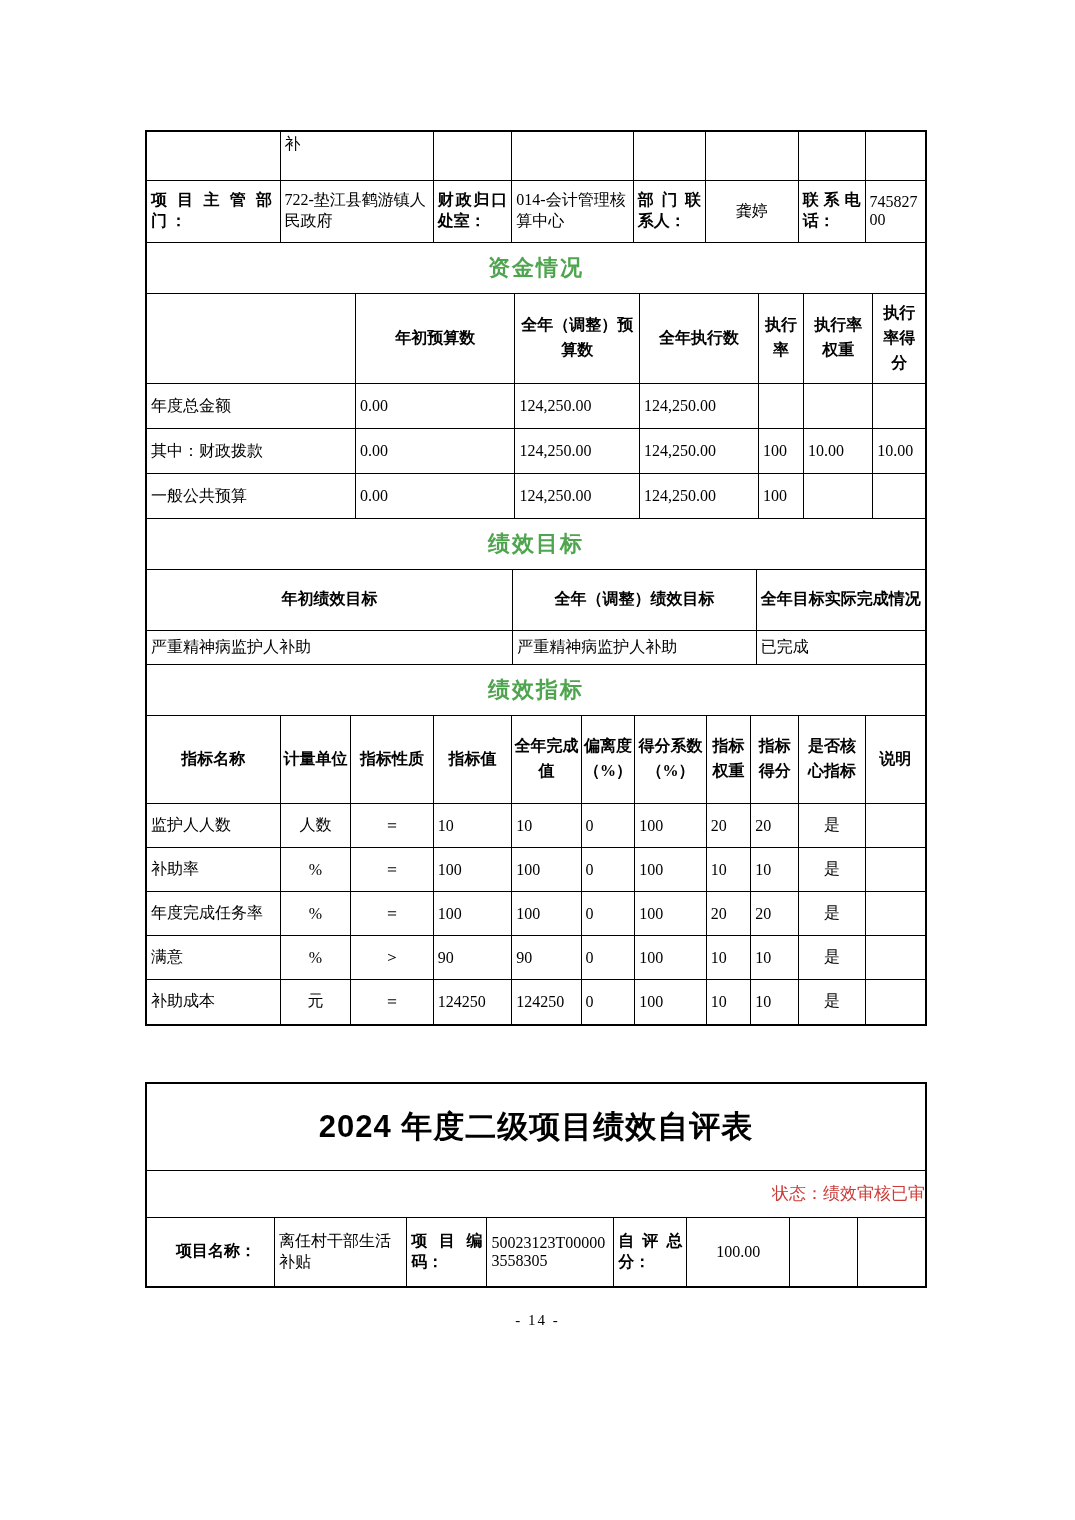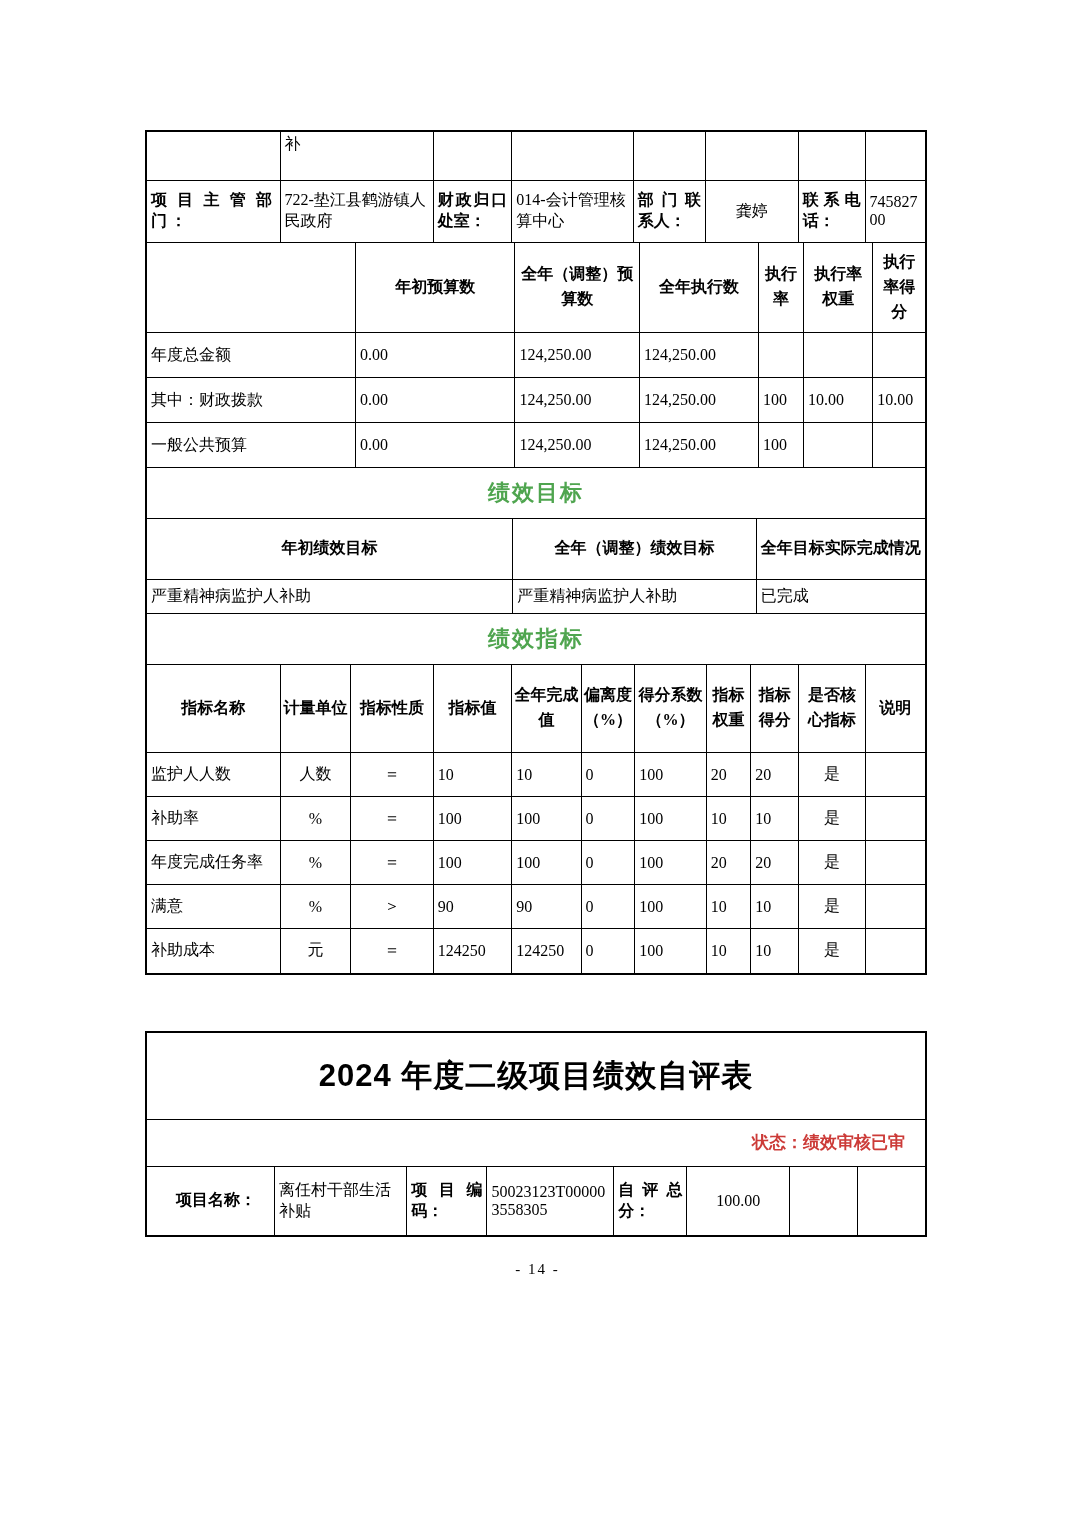--- a/index.html
+++ b/index.html
@@ -26,21 +26,21 @@
   .funding td.hd,.goals td.hd,.ind td.hd{font-weight:bold;text-align:center;line-height:1.55;}
   .funding tr.hrow td{height:90px;}
   .funding tr.drow td{height:45px;}
   .goals tr.hrow td{height:60px;}
   .goals tr.drow td{height:34px;}
   .ind tr.hrow td{height:88px;padding:2px 2px;}
   .ind tr.drow td{height:44px;}
   .title-row{border-bottom:1px solid #000;height:86px;display:flex;align-items:center;justify-content:center;
      font-family:"Liberation Sans","DejaVu Sans",sans-serif;font-weight:bold;font-size:31px;letter-spacing:1px;text-align:right;}
   .status-row{border-bottom:1px solid #000;height:46px;line-height:46px;text-align:right;
-     font-weight:bold;font-size:17px;color:#CC3B38;padding-right:20px;}
+     font-weight:normal;font-size:17px;color:#CC3B38;padding-right:0;}
   .bottom tr td{height:68px;}
   .footer{margin-top:24px;text-align:center;font-size:15px;letter-spacing:2px;}
 </style>
 </head>
 <body>
 
 <div class="page">
 
   <div class="sheet">
 
@@ -72,20 +72,21 @@
         <td class="J">财政归口处室：</td>
         <td class="L">014-会计管理核算中心</td>
         <td class="J">部门联系人：</td>
         <td class="C">龚婷</td>
         <td class="J">联系电话：</td>
         <td class="L">74582700</td>
       </tr>
     </tbody>
       </table>
 
+    <div class="section-head">资金情况</div>
 
     <table class="funding">
       <colgroup>
         <col style="width:26.8%">
           <col style="width:20.5%">
           <col style="width:16.0%">
           <col style="width:15.3%">
         <col style="width:5.8%">
           <col style="width:8.9%">
           <col style="width:6.7%">

